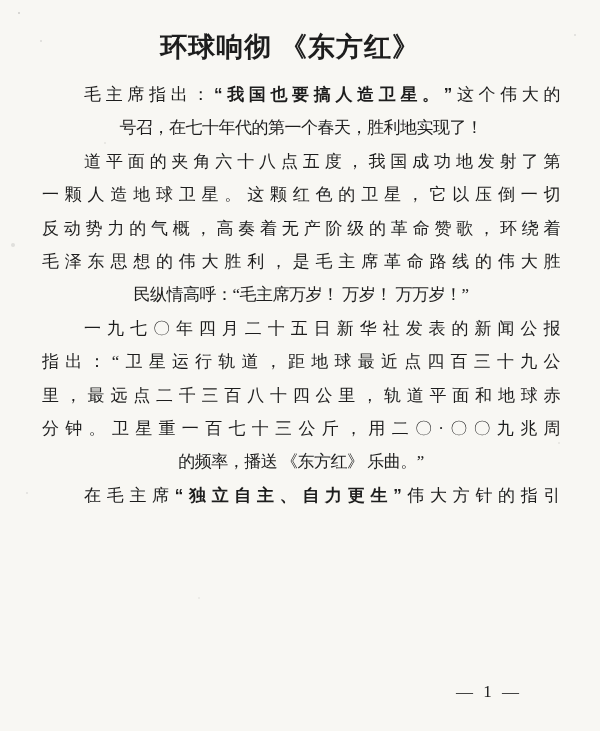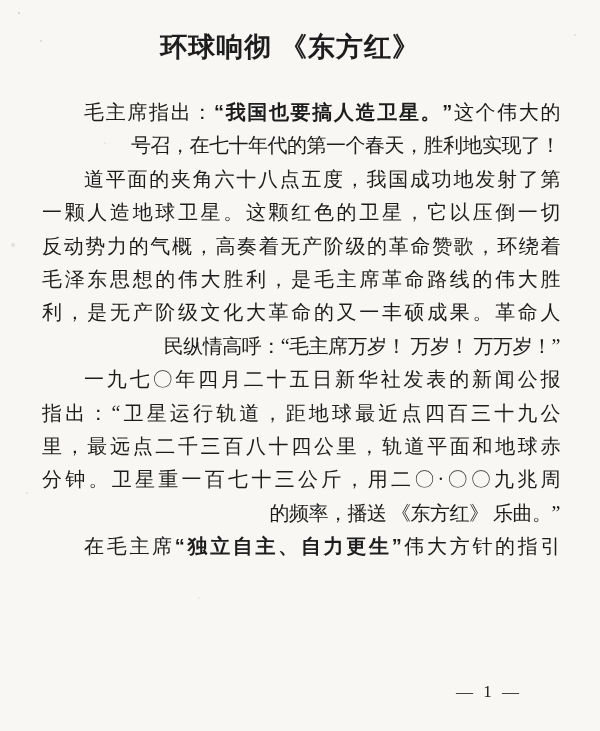--- a/index.html
+++ b/index.html
@@ -19,30 +19,30 @@
     width: 580px;
     margin: 0;
     text-align: center;
     font-size: 27px;
     font-weight: 700;
     letter-spacing: 1px;
     line-height: 32px;
   }
   .body-text {
     position: absolute;
-    top: 96px;
+    top: 78px;
     left: 42px;
     width: 518px;
-    font-size: 20px;
+    font-size: 17px;
     letter-spacing: -0.5px;
   }
   .line {
     line-height: 33.4px;
     height: 33.4px;
-    text-align: right;
+    text-align: center;
     overflow: hidden;
   }
   .line.fill {
     text-align: justify;
     text-align-last: justify;
   }
   .line.indent { text-indent: 42px; }
   .seg-b {
     font-family: "Liberation Sans", sans-serif;
     font-weight: 700;
@@ -77,21 +77,20 @@
 <div class="page">
   <div class="scan-noise"></div>
   <h1 class="title">环球响彻 《东方红》</h1>
   <div class="body-text" id="body-text">
       <div class="line fill indent"><span class="seg">毛主席指出：</span><span class="seg-b">“我国也要搞人造卫星。”</span><span class="seg">这个伟大的</span></div>
       <div class="line"><span class="seg">号召，在七十年代的第一个春天，胜利地实现了！</span></div>
       <div class="line fill indent"><span class="seg">道平面的夹角六十八点五度，我国成功地发射了第</span></div>
       <div class="line fill"><span class="seg">一颗人造地球卫星。这颗红色的卫星，它以压倒一切</span></div>
       <div class="line fill"><span class="seg">反动势力的气概，高奏着无产阶级的革命赞歌，环绕着</span></div>
       <div class="line fill"><span class="seg">毛泽东思想的伟大胜利，是毛主席革命路线的伟大胜</span></div>
-      <div class="line fill"><span class="seg">利，是无产阶级文化大革命的又一丰硕成果。革命人</span></div>
       <div class="line"><span class="seg">民纵情高呼：“毛主席万岁！ 万岁！ 万万岁！”</span></div>
       <div class="line fill indent"><span class="seg">一九七〇年四月二十五日新华社发表的新闻公报</span></div>
       <div class="line fill"><span class="seg">指出：“卫星运行轨道，距地球最近点四百三十九公</span></div>
       <div class="line fill"><span class="seg">里，最远点二千三百八十四公里，轨道平面和地球赤</span></div>
       <div class="line fill"><span class="seg">分钟。卫星重一百七十三公斤，用二〇·〇〇九兆周</span></div>
       <div class="line"><span class="seg">的频率，播送 《东方红》 乐曲。”</span></div>
       <div class="line fill indent"><span class="seg">在毛主席</span><span class="seg-b">“独立自主、自力更生”</span><span class="seg">伟大方针的指引</span></div>
     </div>
   <div class="page-number">— 1 —</div>
 </div>

